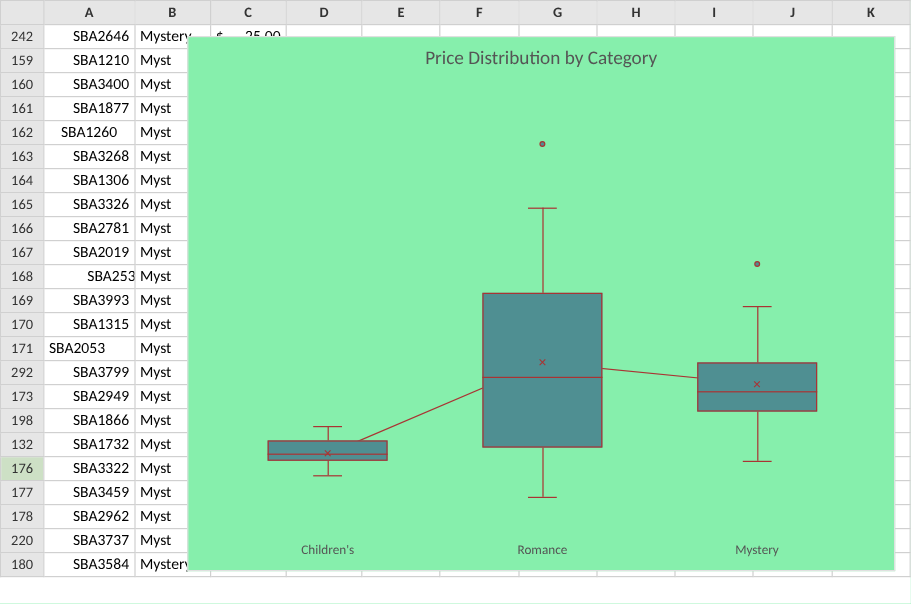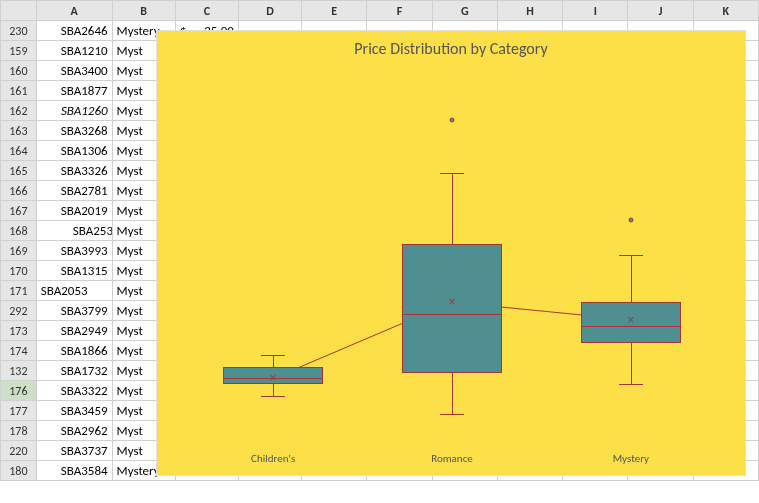--- a/index.html
+++ b/index.html
@@ -46,21 +46,21 @@
   .col-D { width: 60px; }
   .col-other { width: 62px; }
   .cell-text { text-align: left; color: #000; }
   .sel-row .row-hdr { background: #cde0c5; }
   .chart {
     position: absolute;
     left: 156px;
     top: 30px;
     width: 590px;
     height: 446px;
-    background: #fde047;
+    background: #86efac;
     border: 1px solid #e0e0e0;
   }
   .chart-title {
     text-align: center;
     font-size: 16px;
     color: #555;
     margin-top: 8px;
   }
   .plot {
     position: absolute;
@@ -148,21 +148,21 @@
         <th class="col-hdr">F</th>
         <th class="col-hdr">G</th>
         <th class="col-hdr">H</th>
         <th class="col-hdr">I</th>
         <th class="col-hdr">J</th>
         <th class="col-hdr">K</th>
       </tr>
   </thead>
   <tbody id="grid-body">
       <tr>
-        <td class="row-hdr">230</td>
+        <td class="row-hdr">242</td>
         <td class="cell-text" style="text-align: right;">SBA2646</td>
         <td class="cell-text">Mystery</td>
         <td class="cell-text">
           <span style="float:left">$</span>
           <span style="float:right">25.00</span>
         </td>
         <td></td>
         <td></td>
         <td></td>
         <td></td>
@@ -208,21 +208,21 @@
         <td></td>
         <td></td>
         <td></td>
         <td></td>
         <td></td>
         <td></td>
         <td></td>
       </tr>
       <tr>
         <td class="row-hdr">162</td>
-        <td class="cell-text" style="text-align: right; font-style: italic;">SBA1260</td>
+        <td class="cell-text" style="text-align: center;">SBA1260</td>
         <td class="cell-text">Myst</td>
         <td class="cell-text"></td>
         <td></td>
         <td></td>
         <td></td>
         <td></td>
         <td></td>
         <td></td>
         <td></td>
         <td></td>
@@ -375,21 +375,21 @@
         <td></td>
         <td></td>
         <td></td>
         <td></td>
         <td></td>
         <td></td>
         <td></td>
         <td></td>
       </tr>
       <tr>
-        <td class="row-hdr">174</td>
+        <td class="row-hdr">198</td>
         <td class="cell-text" style="text-align: right;">SBA1866</td>
         <td class="cell-text">Myst</td>
         <td class="cell-text"></td>
         <td></td>
         <td></td>
         <td></td>
         <td></td>
         <td></td>
         <td></td>
         <td></td>

